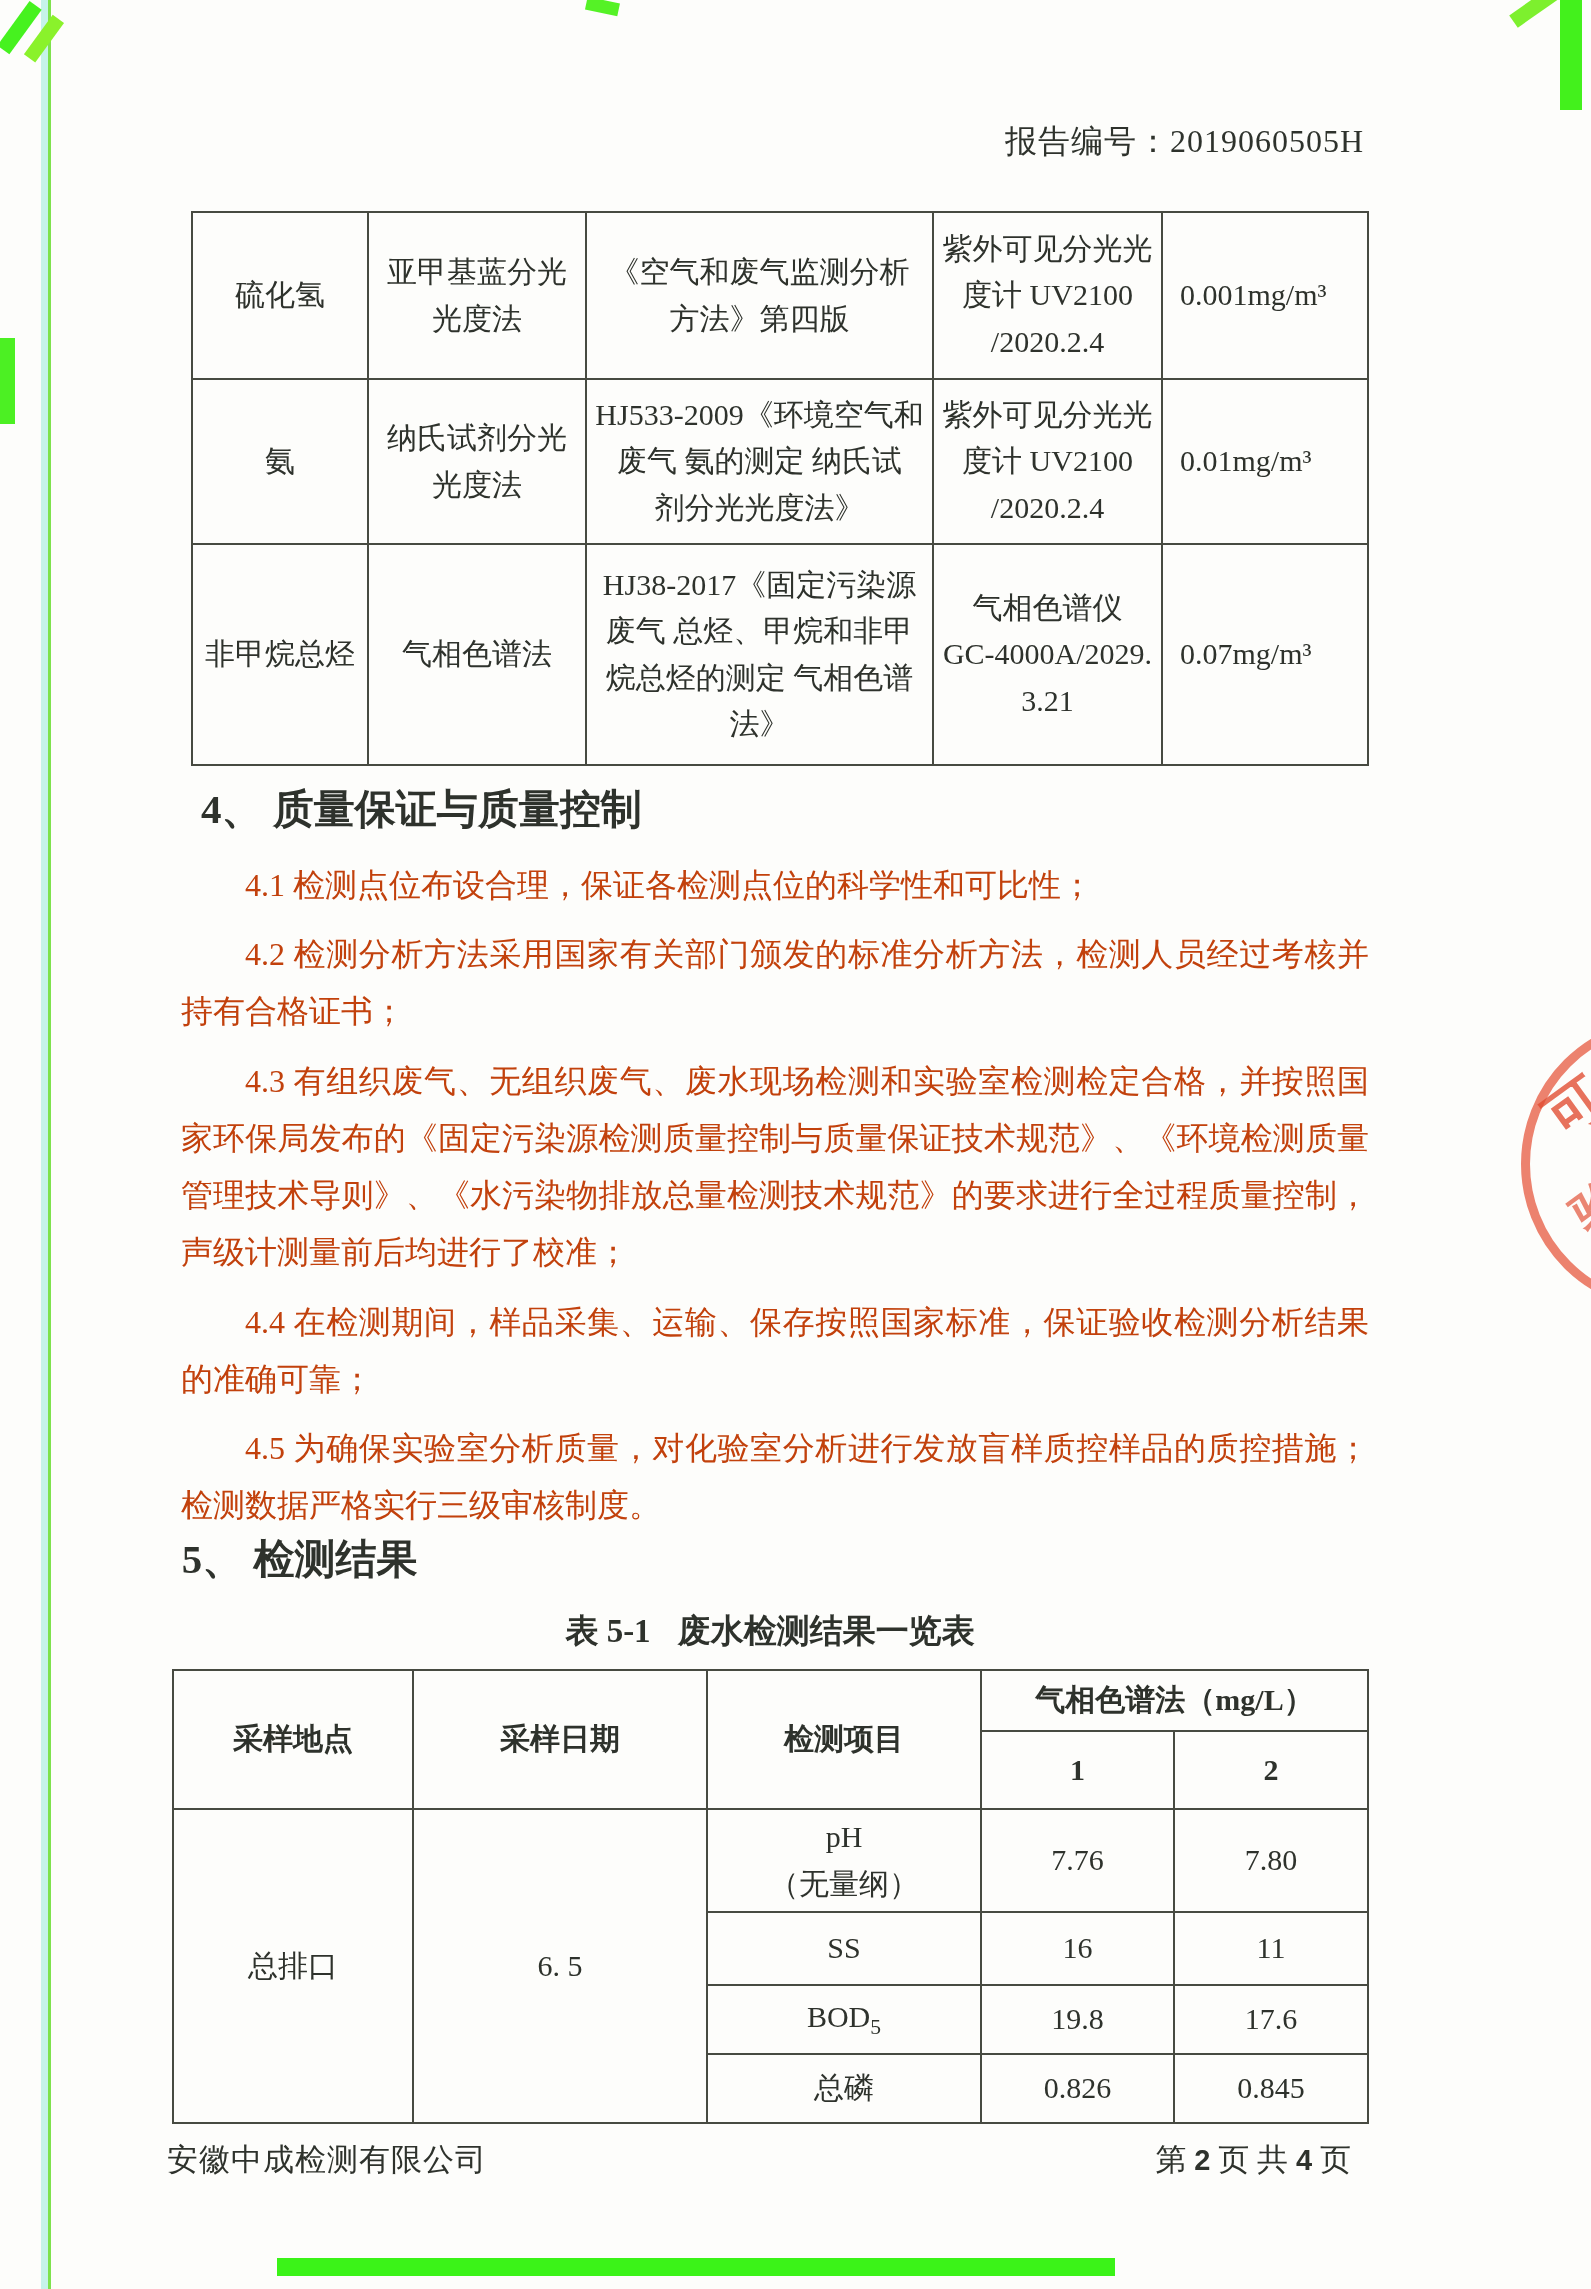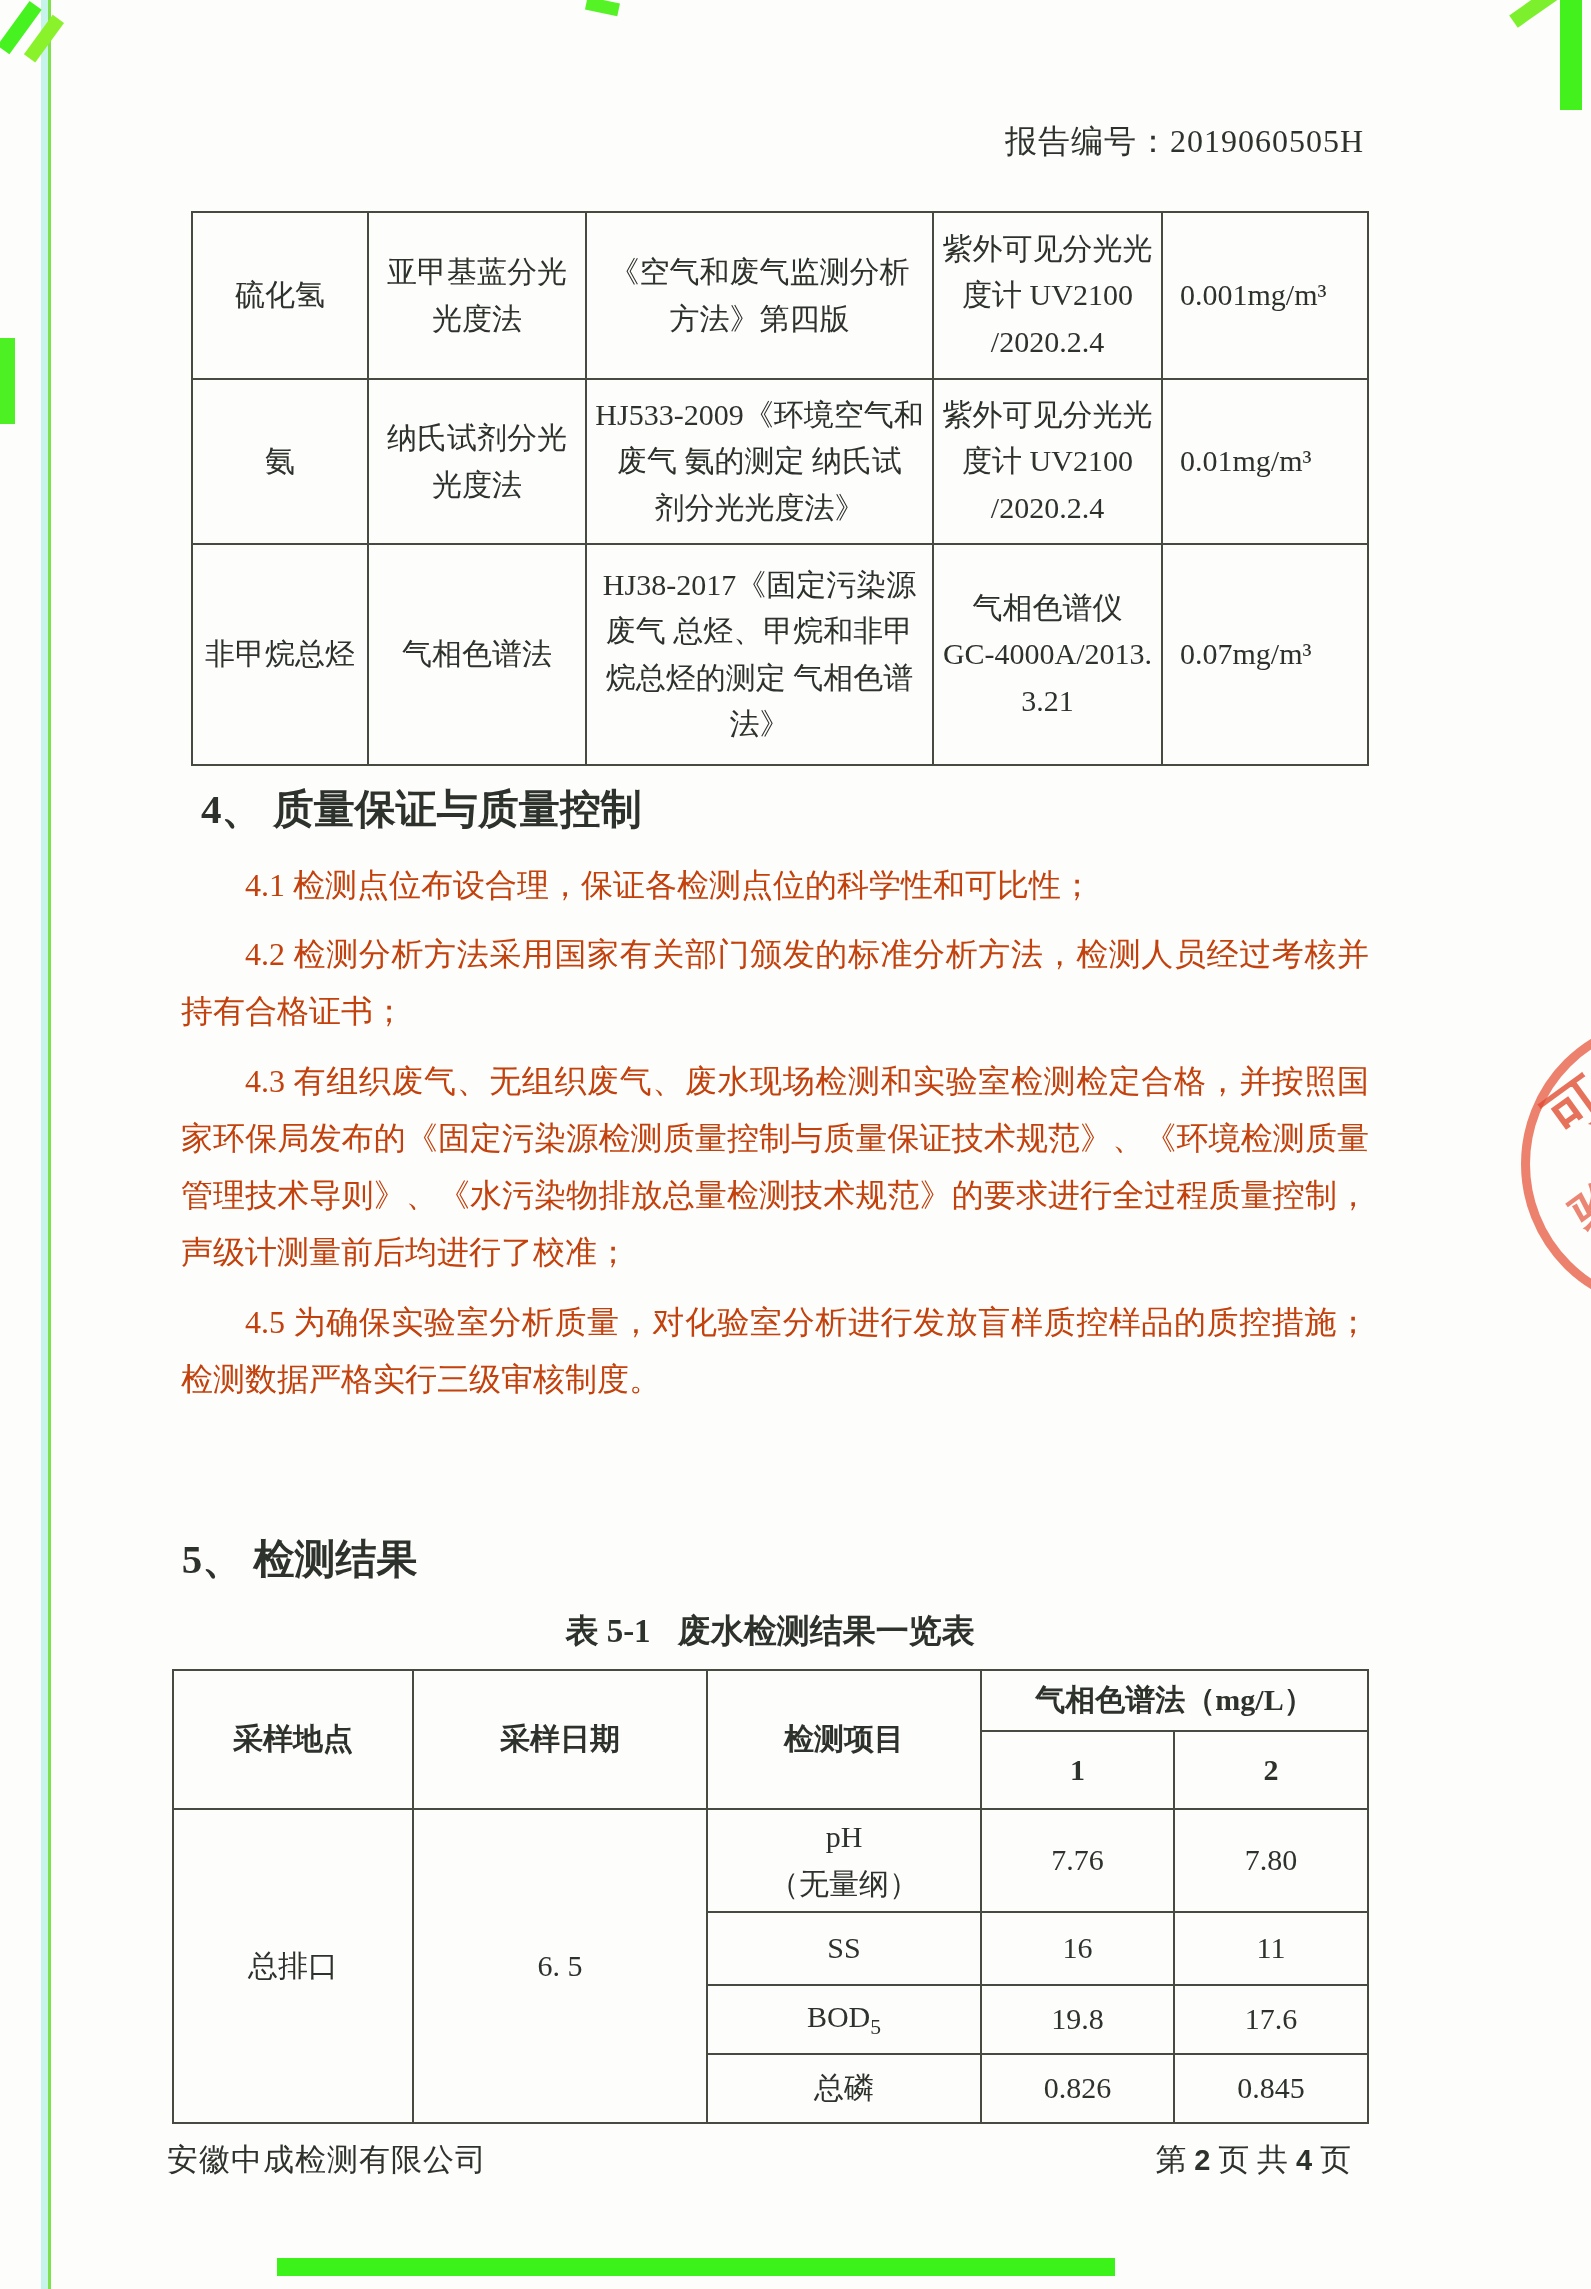--- a/index.html
+++ b/index.html
@@ -143,32 +143,33 @@
     <td class="limit">0.01mg/m³</td>
   </tr>
   <tr class="r3">
     <td>非甲烷总烃</td>
     <td>气相色谱法</td>
     <td>HJ38-2017《固定污染源
 废气 总烃、甲烷和非甲
 烷总烃的测定 气相色谱
 法》</td>
     <td>气相色谱仪
-GC-4000A/2013.
+GC-4000A/2029.
 3.21</td>
     <td class="limit">0.07mg/m³</td>
   </tr>
 </tbody>
   </table>
 
 <div class="section4">
   <div class="sec-title">4、 质量保证与质量控制</div>
   <p>4.1 检测点位布设合理，保证各检测点位的科学性和可比性；</p>
   <p>4.2 检测分析方法采用国家有关部门颁发的标准分析方法，检测人员经过考核并持有合格证书；</p>
   <p>4.3 有组织废气、无组织废气、废水现场检测和实验室检测检定合格，并按照国家环保局发布的《固定污染源检测质量控制与质量保证技术规范》、《环境检测质量管理技术导则》、《水污染物排放总量检测技术规范》的要求进行全过程质量控制，声级计测量前后均进行了校准；</p>
+  <p>4.4 在检测期间，样品采集、运输、保存按照国家标准，保证验收检测分析结果的准确可靠；</p>
   <p>4.5 为确保实验室分析质量，对化验室分析进行发放盲样质控样品的质控措施；检测数据严格实行三级审核制度。</p>
 </div>
 
 <div class="section5">
   <div class="sec-title">5、 检测结果</div>
   <div class="tbl5-caption">
     <span class="cap-label">表 5-1</span><span>废水检测结果一览表</span>
   </div>
   <table class="tbl-results">
     <colgroup>

